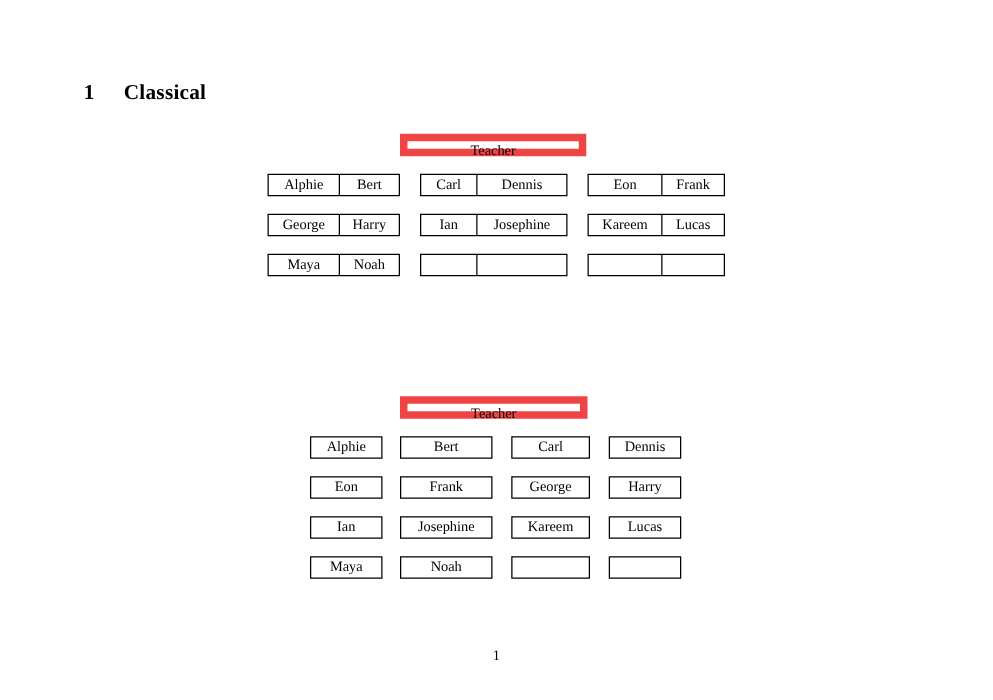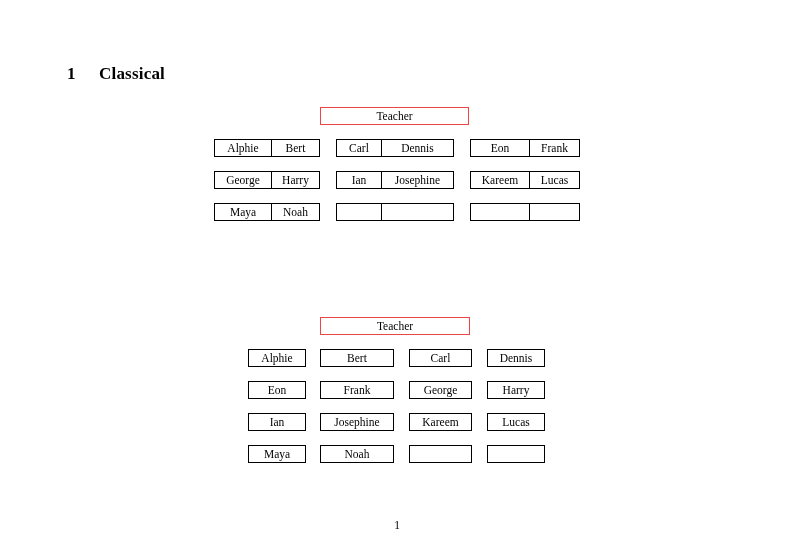--- a/index.html
+++ b/index.html
@@ -78,21 +78,21 @@
     overflow: hidden;
   }
   .group2 > .cell + .cell {
     border-left: 1px solid #000000;
   }
 
   
   .teacher-box {
     position: absolute;
     box-sizing: border-box;
-    border: 1px solid #ef4444;
+    border: 6px solid #ef4444;
     height: 18px;
     line-height: 16px;
     font-size: 11.5px;
     text-align: center;
     background: #ffffff;
     white-space: nowrap;
   }
 
   
   #page-number {

